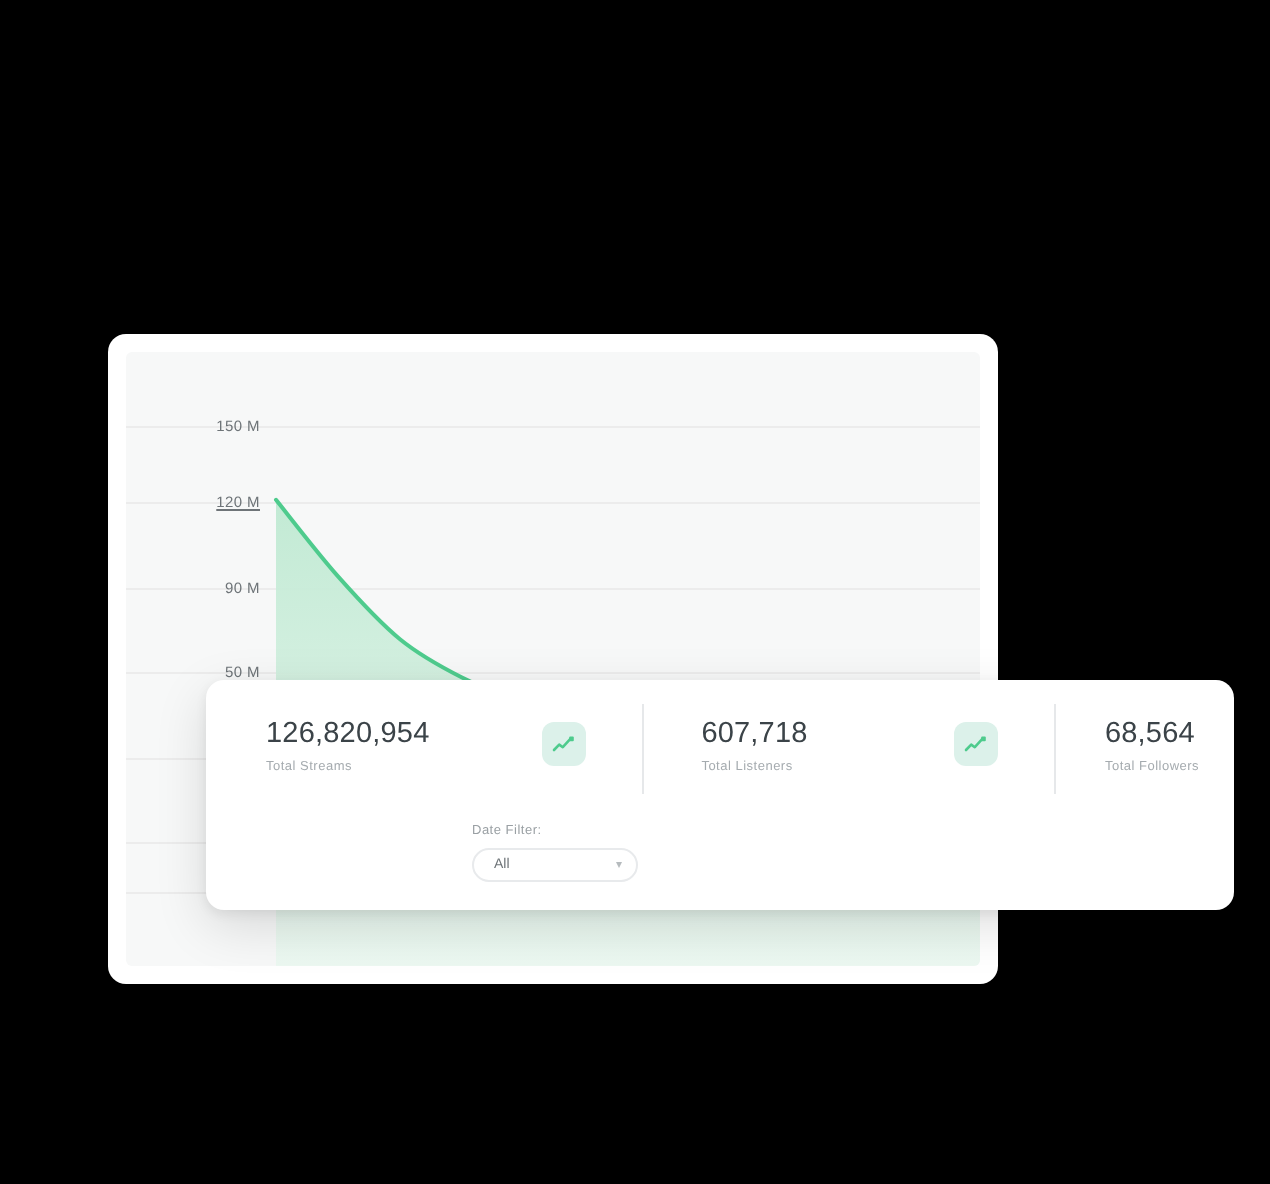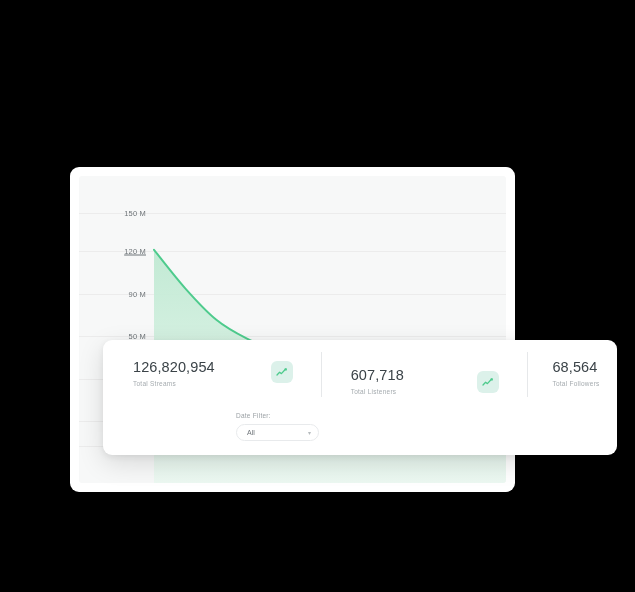--- a/index.html
+++ b/index.html
@@ -13,21 +13,21 @@
     height: 592px;
     position: relative;
     overflow: hidden;
     font-family: "Liberation Sans", "DejaVu Sans", sans-serif;
     -webkit-font-smoothing: antialiased;
   }
 
   
   #chart-card {
     position: absolute;
-    left: 70px;
+    left: 54px;
     top: 167px;
     width: 445px;
     height: 325px;
     background: #ffffff;
     border-radius: 9px;
     box-shadow: 0 6px 22px rgba(0,0,0,0.10), 0 1px 3px rgba(0,0,0,0.06);
     box-sizing: border-box;
     padding: 9px;
     overflow: hidden;
   }
@@ -125,21 +125,21 @@
     position: relative;
     display: flex;
     align-items: flex-start;
     justify-content: space-between;
     box-sizing: border-box;
     padding: 10px 0 0 30px;
     height: 54px;
     gap: 28px;
   }
   .stat-block.b1 { width: 219px; }
-  .stat-block.b2 { width: 208px; align-items: center; }
+  .stat-block.b2 { width: 208px; }
   .stat-block.b3 { width: 90px; padding-left: 25px; }
 
   .stat-divider {
     position: absolute;
     left: 0;
     top: 4px;
     width: 1px;
     height: 45px;
     background: #e6e8ea;
   }

